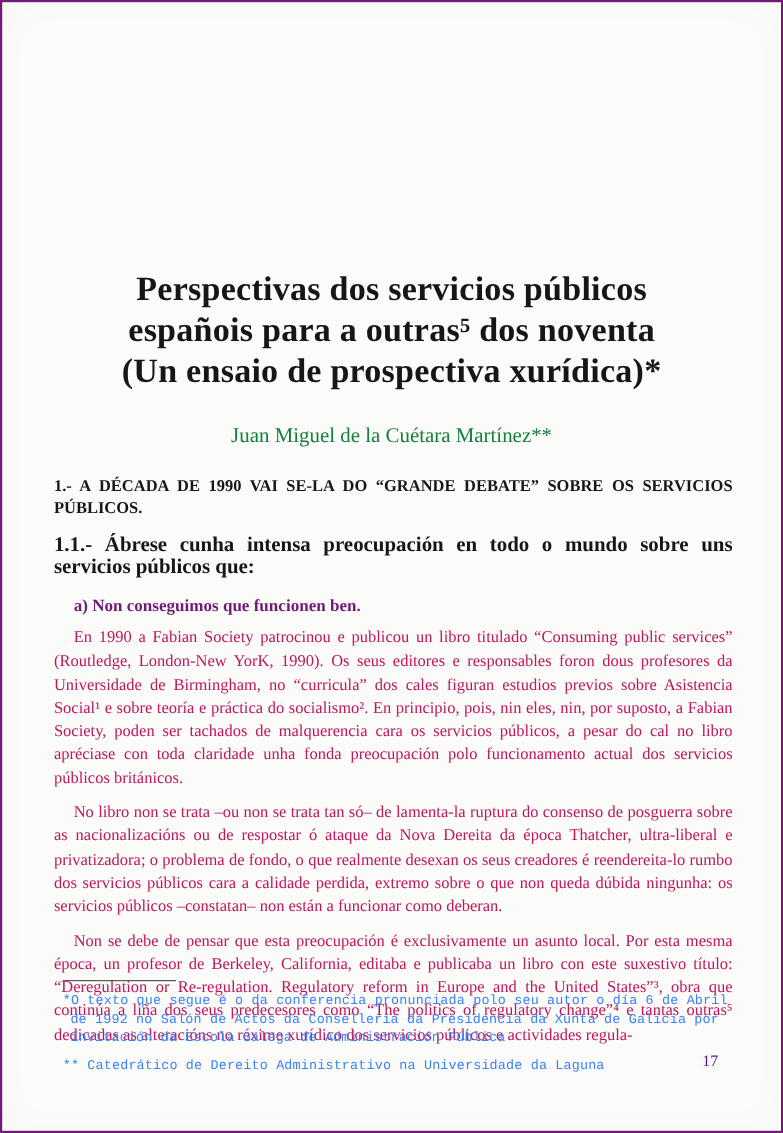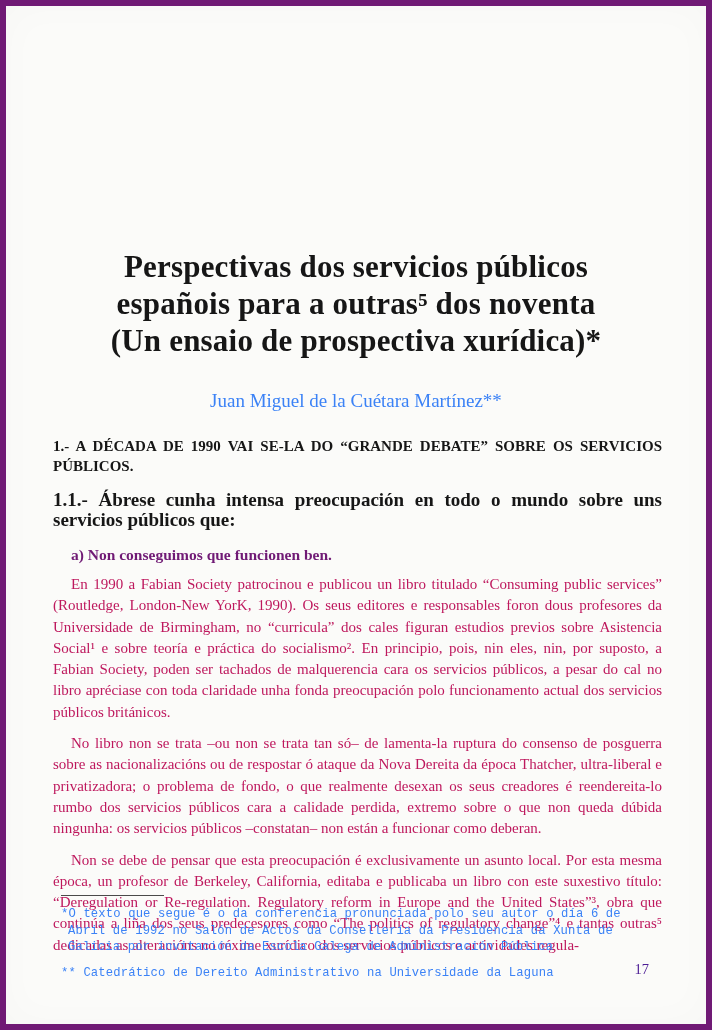--- a/index.html
+++ b/index.html
@@ -2,41 +2,41 @@
 <html><head>
 <meta charset="utf-8">
 <style>
   * { margin: 0; padding: 0; box-sizing: border-box; }
   html, body { background: #ffffff; }
   .page {
     width: 712px;
     height: 1030px;
     position: relative;
     background: #fbfbf9;
-    border: 6px solid #701a75;
+    border: 2px solid #701a75;
     font-family: "Liberation Serif", serif;
     color: #1c1c1c;
     overflow: hidden;
     box-shadow: inset 0 0 40px rgba(0,0,0,0.02);
   }
   .title {
     margin-top: 242px;
     text-align: center;
     font-weight: bold;
     font-size: 31px;
     line-height: 37px;
     color: #161616;
     letter-spacing: 0.2px;
   }
   .title .tline { display: block; }
   .author {
     margin-top: 31px;
     text-align: center;
     font-size: 19px;
-    color: #3b82f6;
+    color: #15803d;
   }
   .content {
     padding: 0 44px 0 47px;
   }
   .h-section {
     margin-top: 24px;
     font-size: 15px;
     font-weight: bold;
     line-height: 20px;
     text-align: justify;

